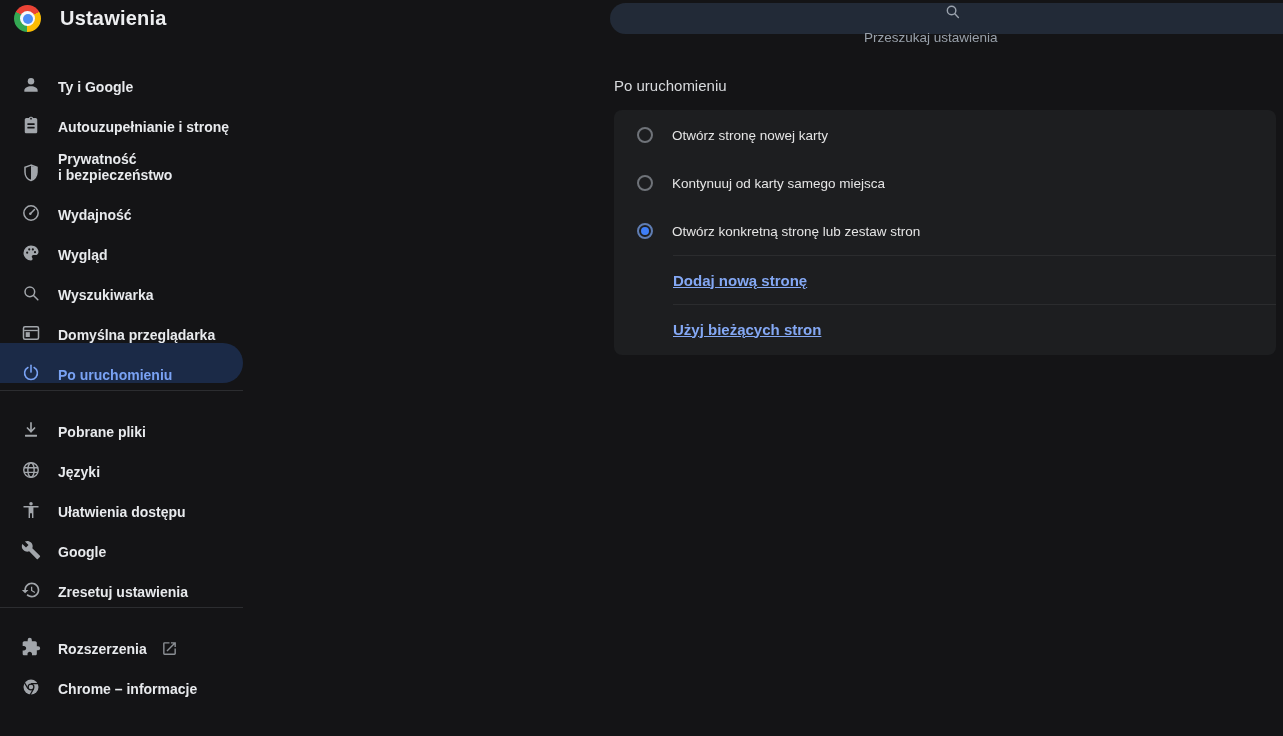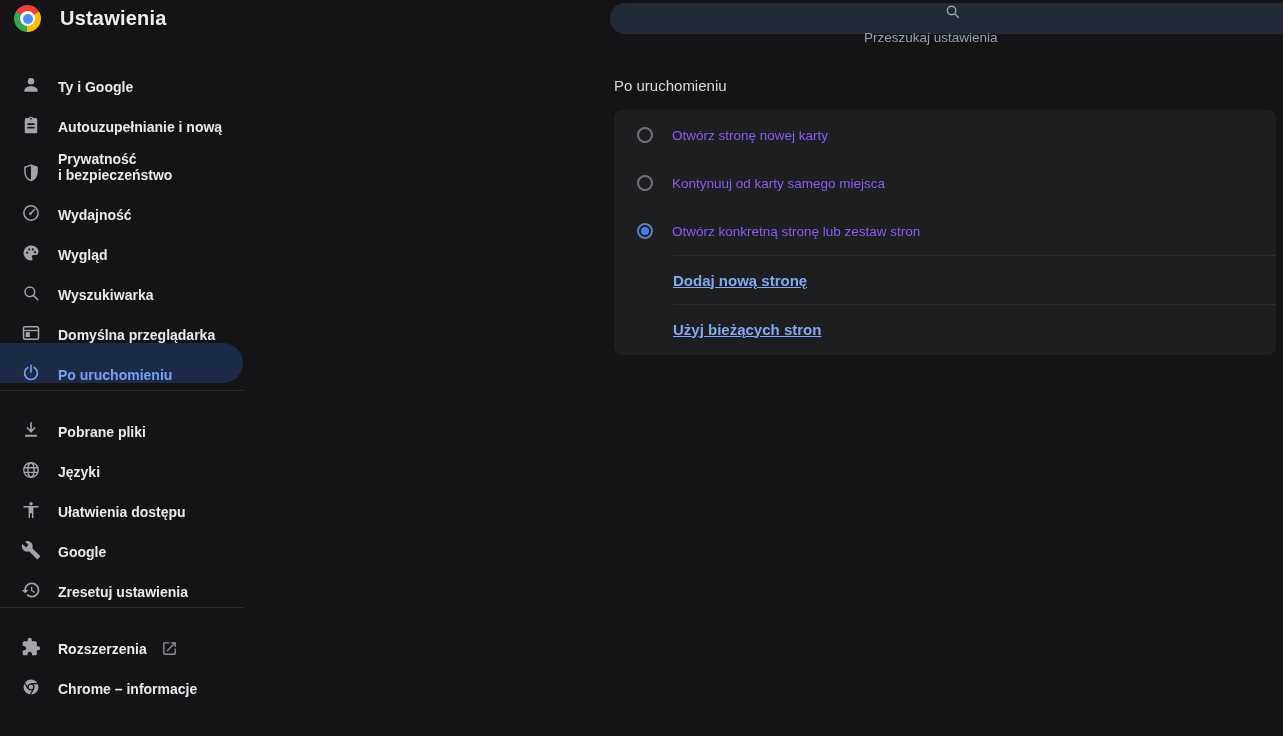--- a/index.html
+++ b/index.html
@@ -39,21 +39,21 @@
   
   .section-heading{position:absolute;left:614px;top:77px;margin:0;
     font-size:15px;font-weight:400;color:#d8dadd;}
   .card{position:absolute;left:614px;top:110px;width:662px;box-sizing:border-box;
     background:#1d1e20;border-radius:8px;padding:1px 0 2px 0;}
   .option-row{height:48px;display:flex;align-items:center;padding-left:23px;cursor:pointer;}
   .radio{width:16px;height:16px;border-radius:50%;border:2px solid #6f7379;
     box-sizing:border-box;position:relative;flex:none;}
   .option-row.checked .radio{border-color:#5f7db3;}
   .option-row.checked .radio::after{content:"";position:absolute;inset:2px;border-radius:50%;background:#3e7ef7;}
-  .option-label{margin-left:19px;font-size:13.5px;color:#8b5cf6;}
+  .option-label{margin-left:19px;font-size:13.5px;color:#e5e5e5;}
   .card-divider{height:1px;background:#2b2c2e;margin-left:59px;}
   .link-row{height:48px;display:flex;align-items:center;padding-left:59px;cursor:pointer;}
   .link{color:#84a8f4;font-size:15px;font-weight:600;text-decoration:underline;}
 </style>
 </head>
 <body>
 
 <div class="brand">
   <div class="chrome-logo"></div>
   <h1 class="app-title">Ustawienia</h1>
@@ -82,21 +82,21 @@
   <div class="nav-item">
     <span class="icon">
       <svg viewBox="0 0 24 24">
           <path fill="currentColor" d="M17.5 3.6h-3A2.5 2.5 0 0 0 12 2a2.5 2.5 0 0 0-2.5 1.6h-3c-1.1 0-2 .9-2 2V20c0 1.1.9 2 2 2h11c1.1 0 2-.9 2-2V5.6c0-1.1-.9-2-2-2zM12 3.4a1.05 1.05 0 1 1 0 2.1 1.05 1.05 0 0 1 0-2.1z"></path>
           <g fill="#141416">
             <rect x="7.6" y="10" width="8.8" height="1.9" rx=".4"></rect>
             <rect x="7.6" y="14.2" width="8.8" height="1.9" rx=".4"></rect>
           </g>
         </svg>
     </span>
-    <span class="label">Autouzupełnianie i nową</span>
+    <span class="label">Autouzupełnianie i stronę</span>
   </div>
 
   <div class="nav-item two-line">
     <span class="icon">
       <svg viewBox="0 0 24 24">
           <path d="M12 2.6 4.8 5.2v6c0 4.6 3 8.7 7.2 9.9 4.2-1.2 7.2-5.3 7.2-9.9v-6z" fill="none" stroke="currentColor" stroke-width="1.8"></path>
           <path d="M12 3.7v17.4c4.2-1.2 7.2-5.3 7.2-9.9v-6z" fill="currentColor"></path>
         </svg>
     </span>
     <span class="label">Prywatność

